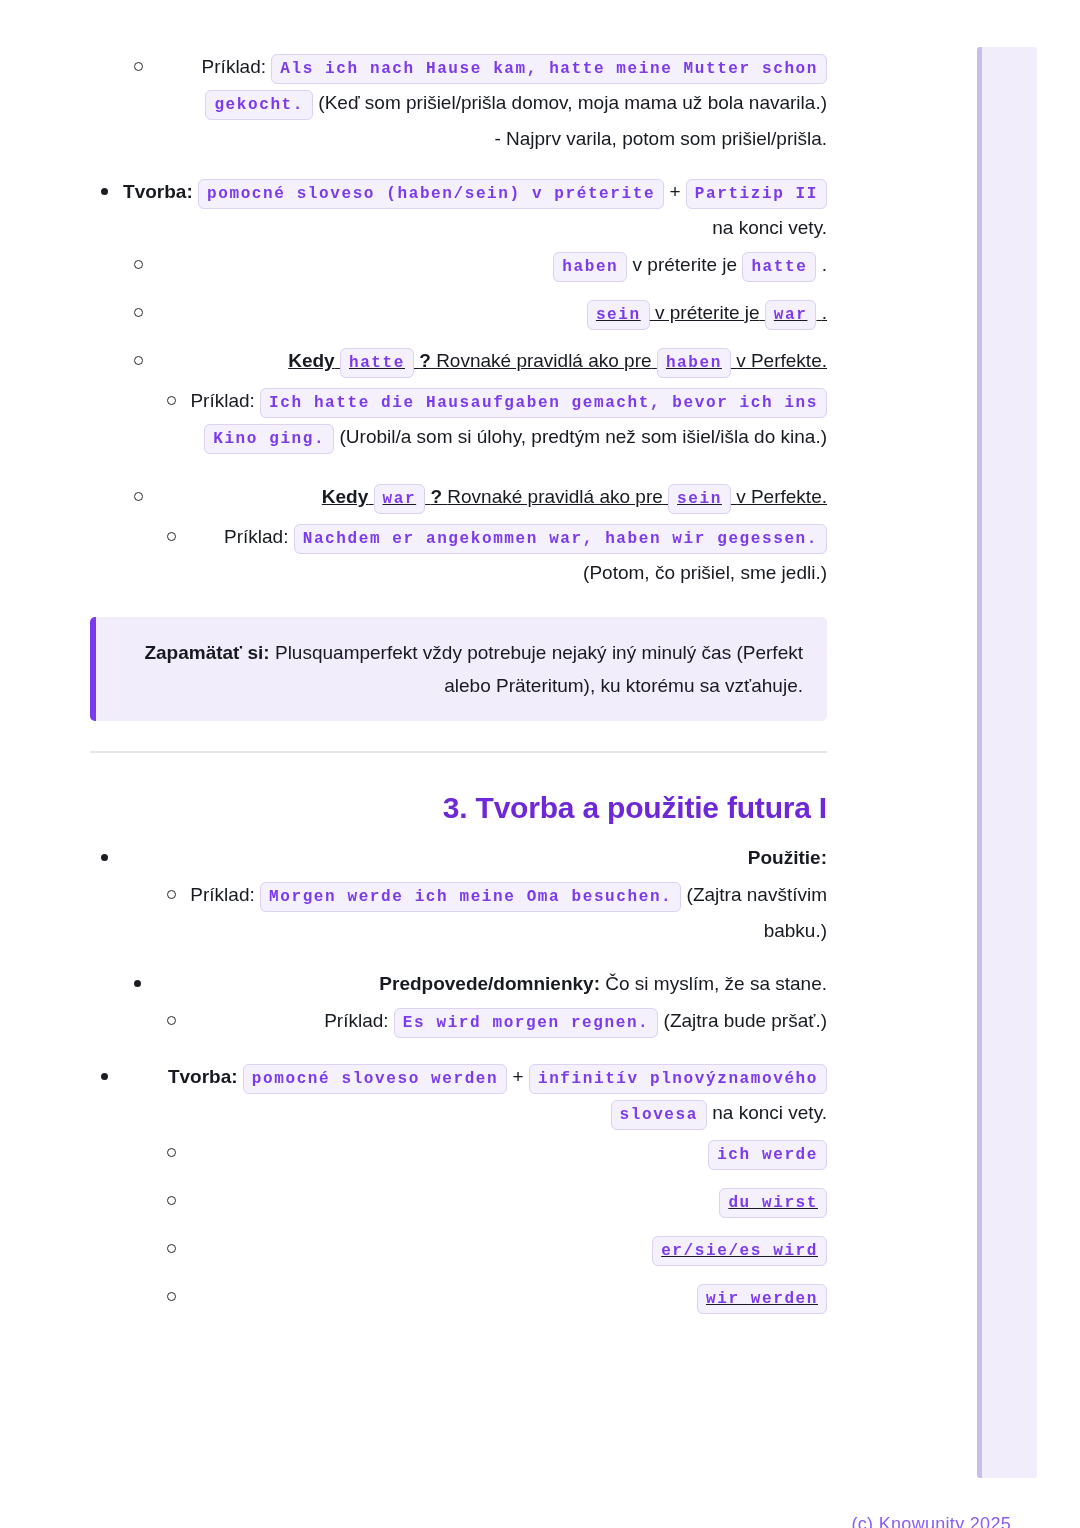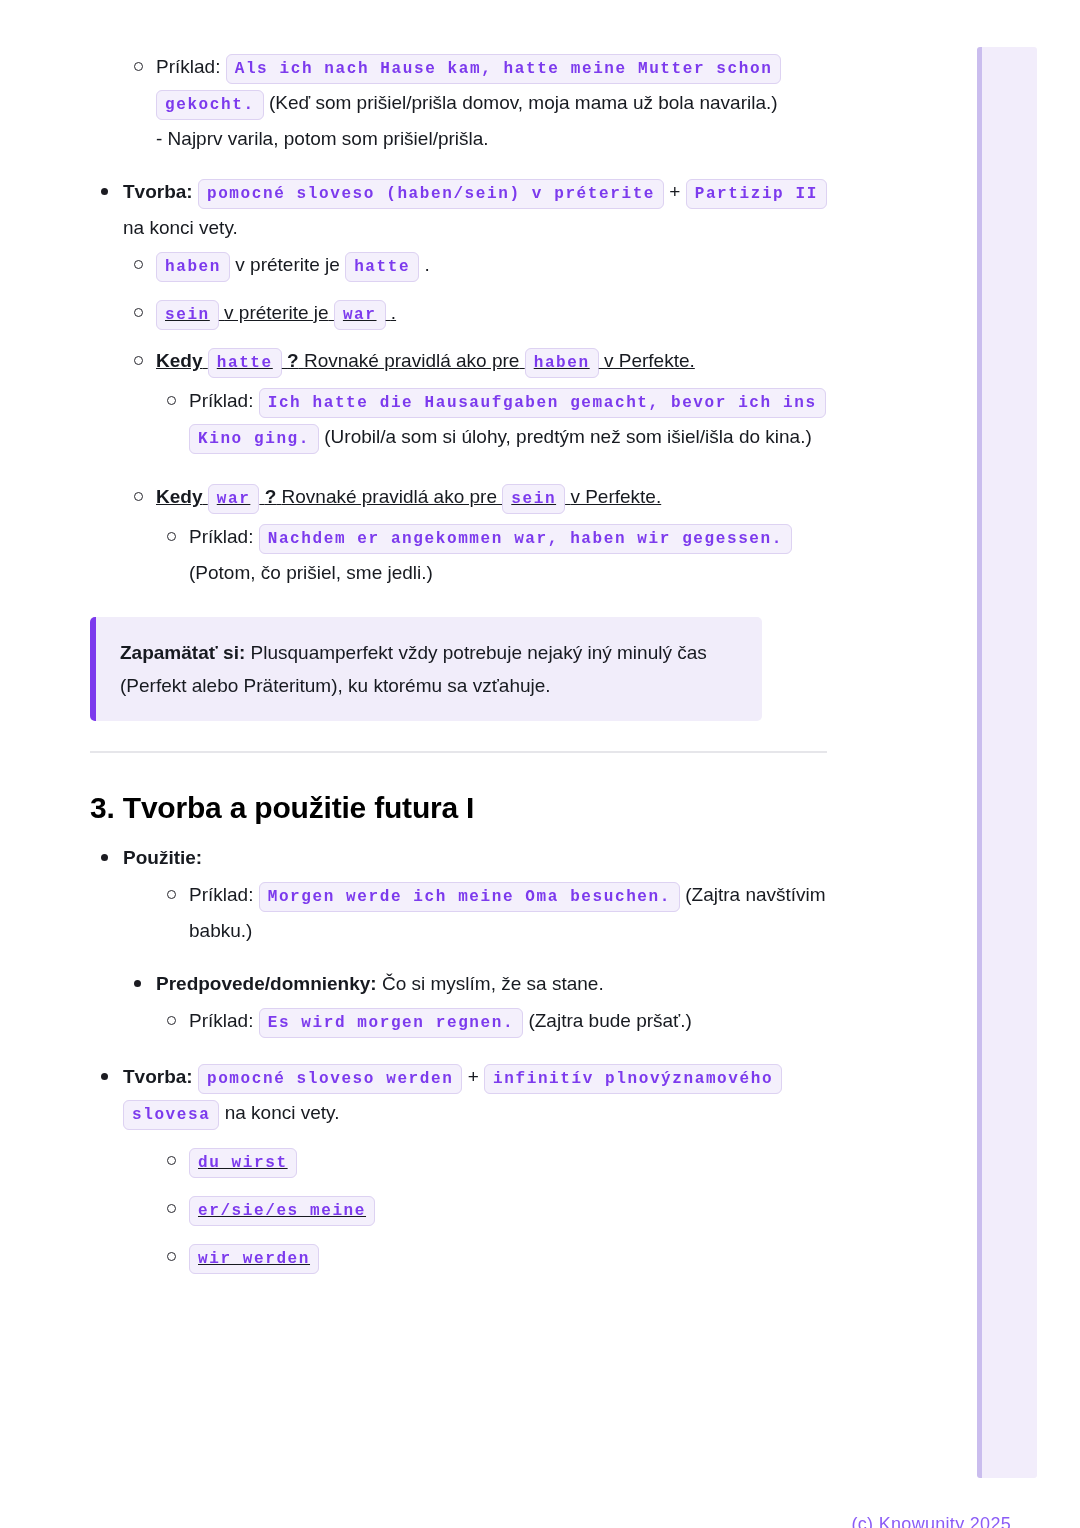--- a/index.html
+++ b/index.html
@@ -2,46 +2,46 @@
 <html><head>
 <meta charset="utf-8">
 <style>
   html,body{margin:0;padding:0;}
   body{
     width:1080px;height:1528px;position:relative;overflow:hidden;
     background:#ffffff;color:#171a20;
     font-family:"Liberation Sans",sans-serif;
     font-size:19px;line-height:33px;
   }
-  .content{position:absolute;left:90px;top:50px;width:737px;}
+  .content{position:absolute;left:90px;top:50px;width:737px;text-align:right;}
   .li{position:relative;margin:0;}
   .bullet{position:absolute;box-sizing:border-box;}
   .bullet-disc{width:7px;height:7px;border-radius:50%;background:#1c1c22;top:13px;}
   .bullet-ring{width:9px;height:9px;border-radius:50%;border:1.6px solid #28282f;background:transparent;top:12px;}
   .l1{padding-left:33px;}.l1>.bullet{left:11px;}
   .l2{padding-left:66px;}.l2>.bullet{left:44px;}
   .l3{padding-left:99px;}.l3>.bullet{left:77px;}
   .b{font-weight:700;}
   .code{
     font-family:"Liberation Mono","DejaVu Sans Mono",monospace;
     font-size:16px;font-weight:700;letter-spacing:1.6px;
     color:#7c3aed;background:#f4f0fc;
     border:1px solid #ddd2f2;border-radius:6px;
     padding:5px 8px;
     -webkit-box-decoration-break:clone;box-decoration-break:clone;
   }.g4{margin-top:4px;}.g12{margin-top:12px;text-decoration:underline;}
   .g20{margin-top:20px;}.g24{margin-top:24px;text-decoration:underline;}.g26{margin-top:16px;}
   .callout{
-    margin-top:28px;box-sizing:border-box;width:672px;
+    margin-top:28px;box-sizing:border-box;width:737px;
     background:#f1edfa;border-left:6px solid #7c3aed;border-radius:5px;
     padding:19px 24px;
   }
   .divider{border:none;border-top:2px solid #e6e6ea;margin:30px 0 0 0;width:737px;}
   .h2-futur{
-    color:#000000;font-size:30px;line-height:34px;font-weight:700;
+    color:#6d28d9;font-size:30px;line-height:34px;font-weight:700;
     margin:38px 0 0 0;letter-spacing:-0.2px;
   }
   .page-edge-strip{
     position:absolute;left:977px;top:47px;width:55px;height:1431px;
     background:#f2edfb;border-left:5px solid #cabdee;border-radius:3px;z-index:1;
   }
   .watermark{
     position:absolute;top:1516px;right:69px;z-index:5;
     font-size:18px;line-height:16px;color:#8b5cf6;letter-spacing:.3px;
   }
@@ -158,27 +158,31 @@
   <div class="li l1 g20">
     <span class="bullet bullet-disc"></span>
     <span class="b">Tvorba:</span>
     <span class="code">pomocné sloveso werden</span>
     <span>+</span>
     <span class="code">infinitív plnovýznamového slovesa</span>
     <span>na konci vety.</span>
   </div>
 
 
+  <div class="li l3 g4">
+    <span class="bullet bullet-ring"></span>
+    <span class="code">ich werde</span>
+  </div>
   <div class="li l3 g12">
     <span class="bullet bullet-ring"></span>
     <span class="code">du wirst</span>
   </div>
   <div class="li l3 g12">
     <span class="bullet bullet-ring"></span>
-    <span class="code">er/sie/es meine</span>
+    <span class="code">er/sie/es wird</span>
   </div>
   <div class="li l3 g12">
     <span class="bullet bullet-ring"></span>
     <span class="code">wir werden</span>
   </div>
 
 </div>
 
 <div class="page-edge-strip"></div>
 

